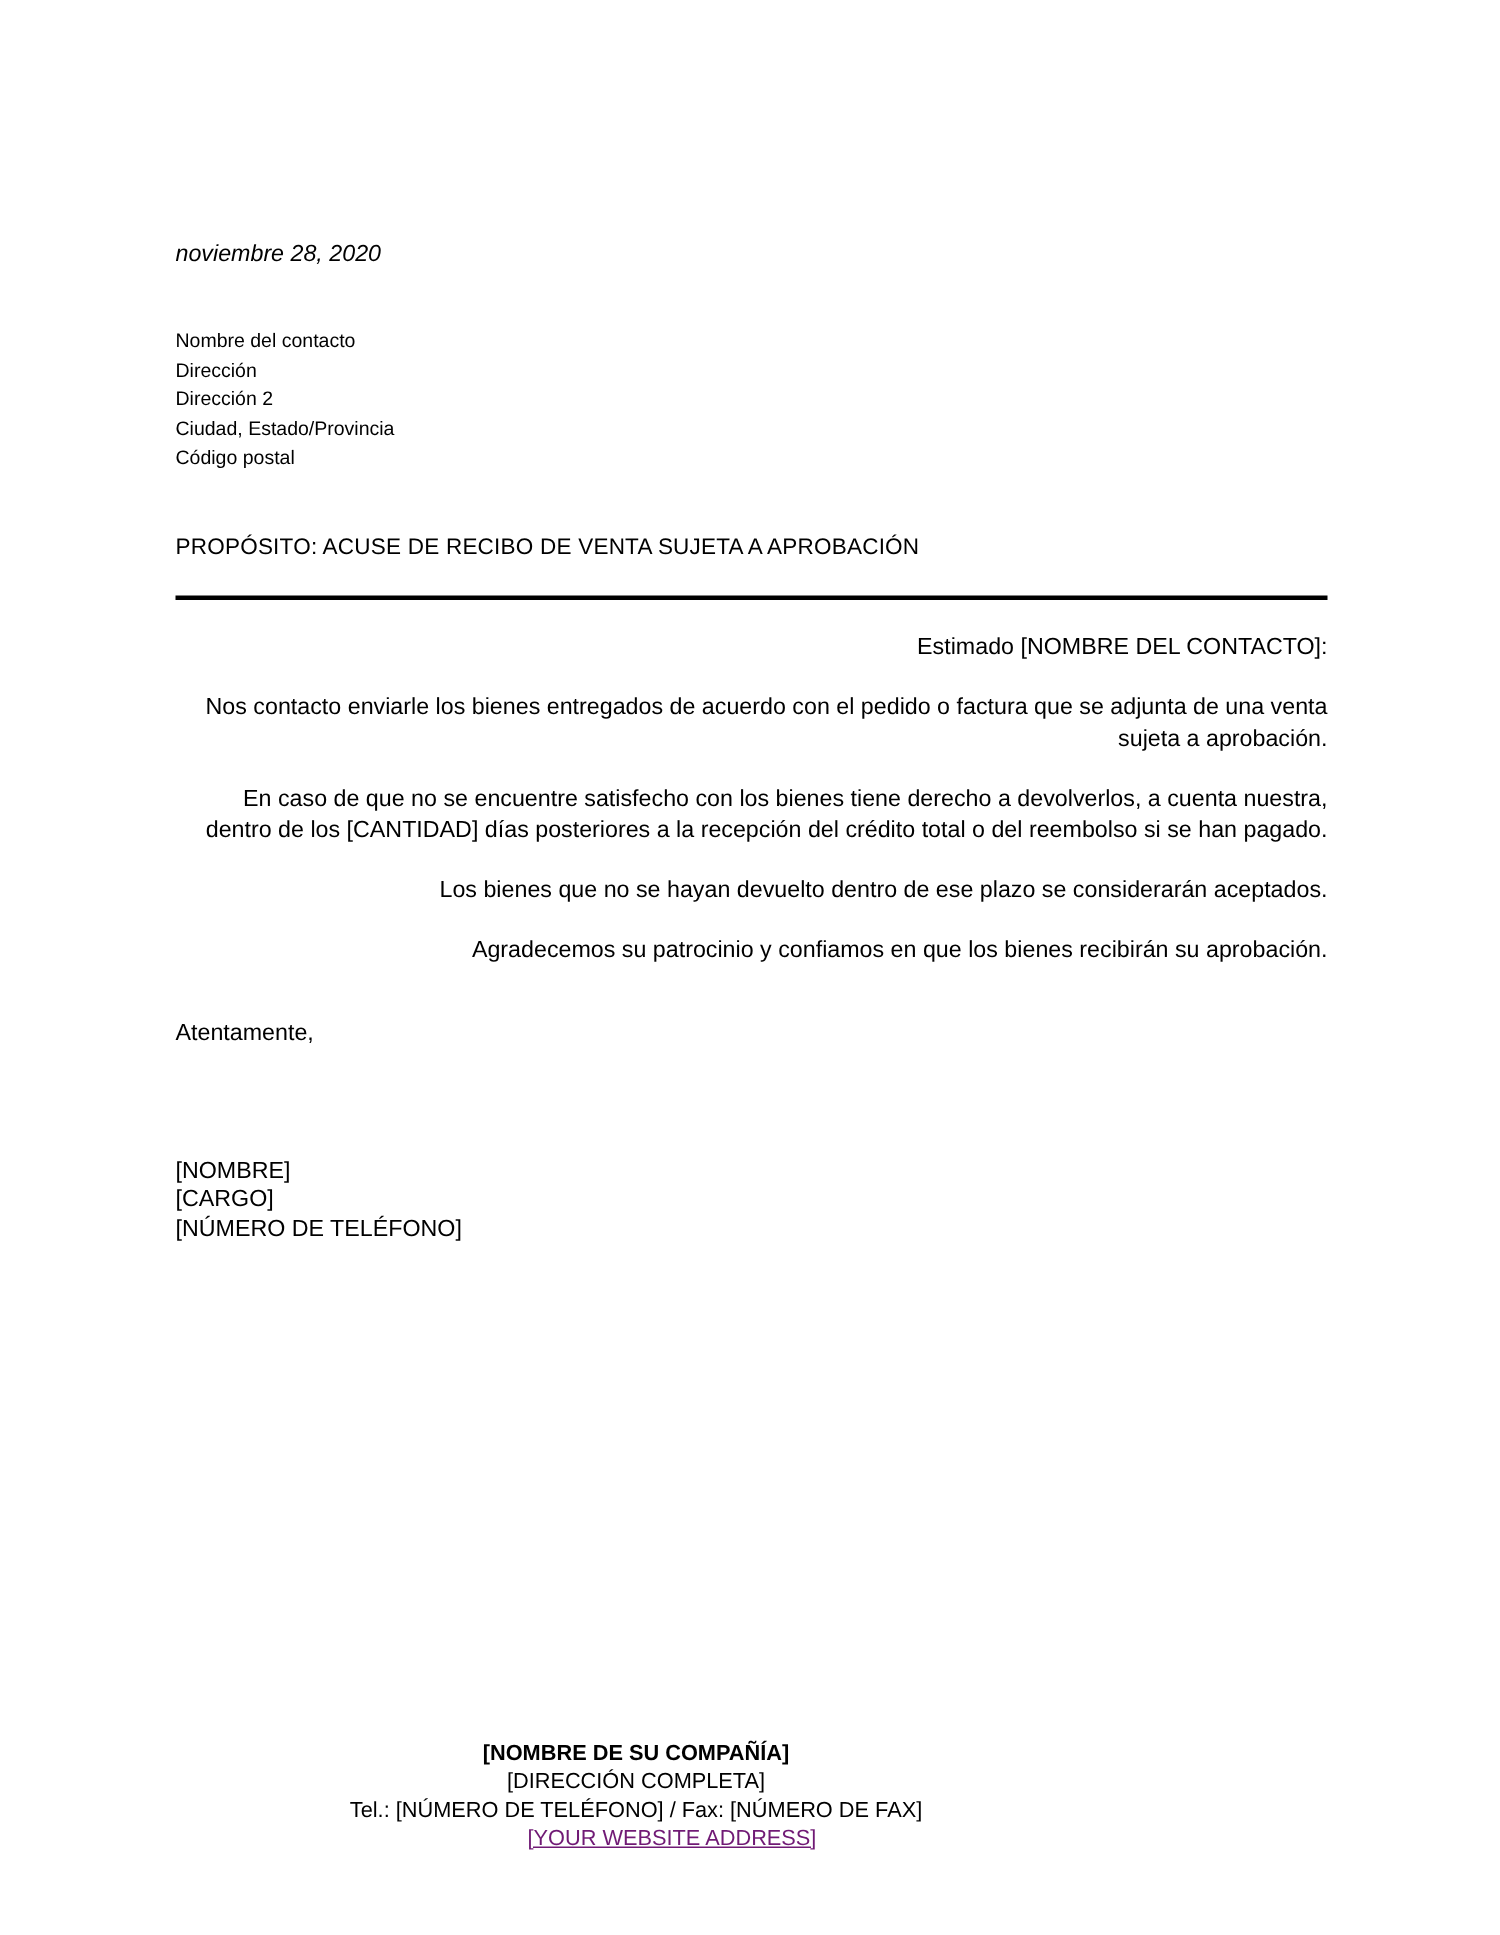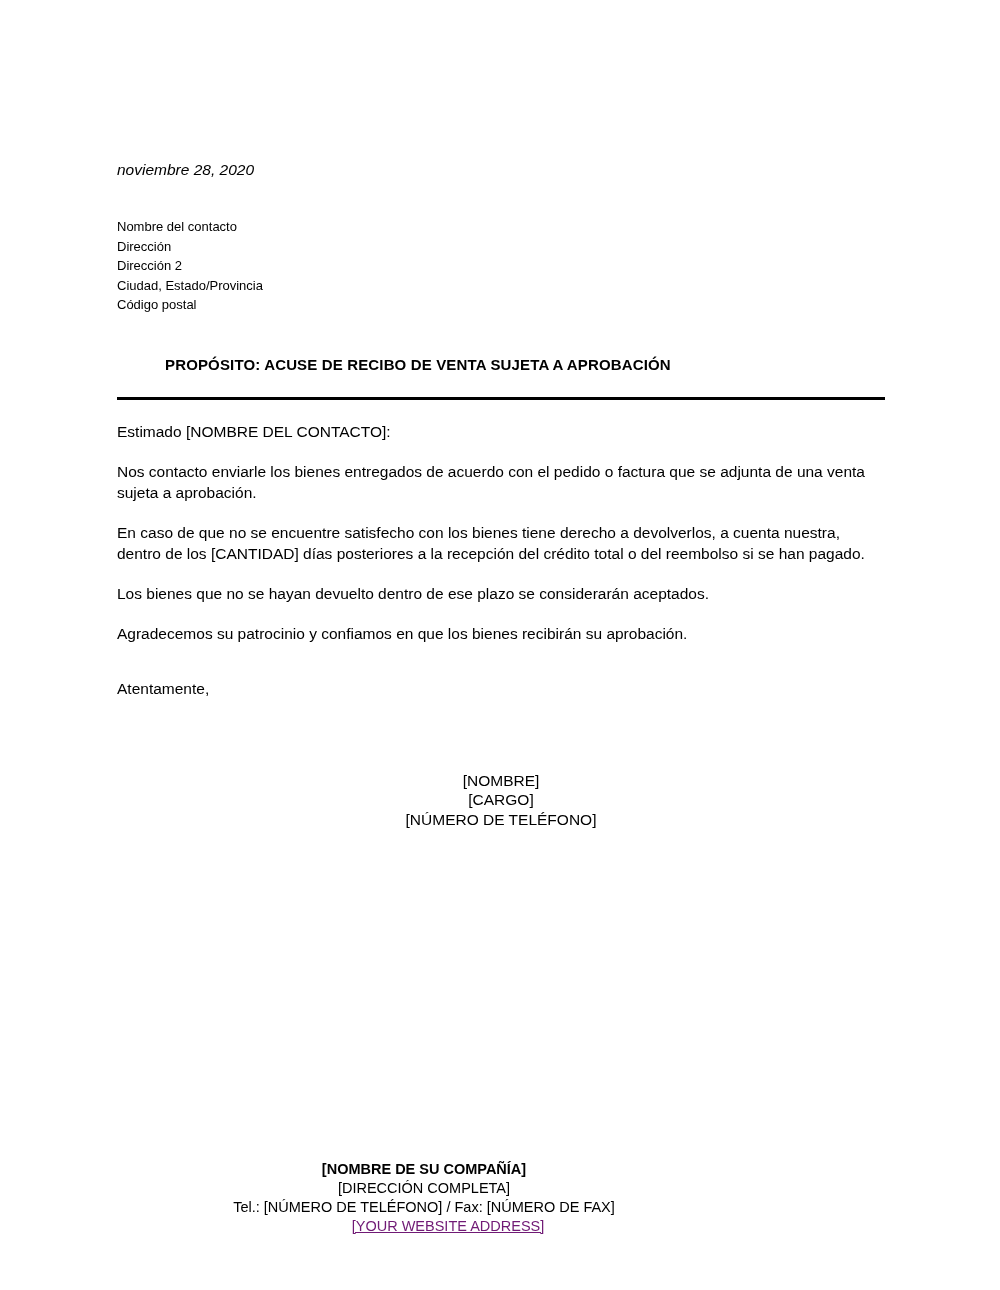--- a/index.html
+++ b/index.html
@@ -36,50 +36,49 @@
   }
   .spacer-1 { height: 37px; }
   .address-block {
     font-size: 13px;
     line-height: 19.5px;
   }
   .address-block div { white-space: nowrap; }
   .spacer-2 { height: 40px; }
   .subject {
     font-size: 15px;
-    font-weight: bold;
+    font-weight: normal;
     letter-spacing: 0.15px;
     line-height: 20px;
-    margin-left: 48px;
   }
   .rule {
     margin-top: 22px;
     border-top: 3px solid #000000;
     width: 768px;
   }
   .body-wrap {
     margin-top: 21px;
   }
   .para {
     font-size: 15.5px;
     line-height: 21px;
     margin: 0 0 19px 0;
-    text-align: left;
+    text-align: right;
   }
   .signoff {
     font-size: 15.5px;
     line-height: 21px;
     margin-top: 34px;
   }
   .signature-block {
     margin-top: 72px;
     font-size: 15.5px;
     line-height: 19.5px;
   }
-  .signature-block div { white-space: nowrap; text-align: center; }
+  .signature-block div { white-space: nowrap; }
   .footer {
     position: absolute;
     left: 0;
     top: 1160px;
     width: 848px;
     text-align: center;
     font-size: 14.5px;
     line-height: 19px;
   }
   .footer .company {

